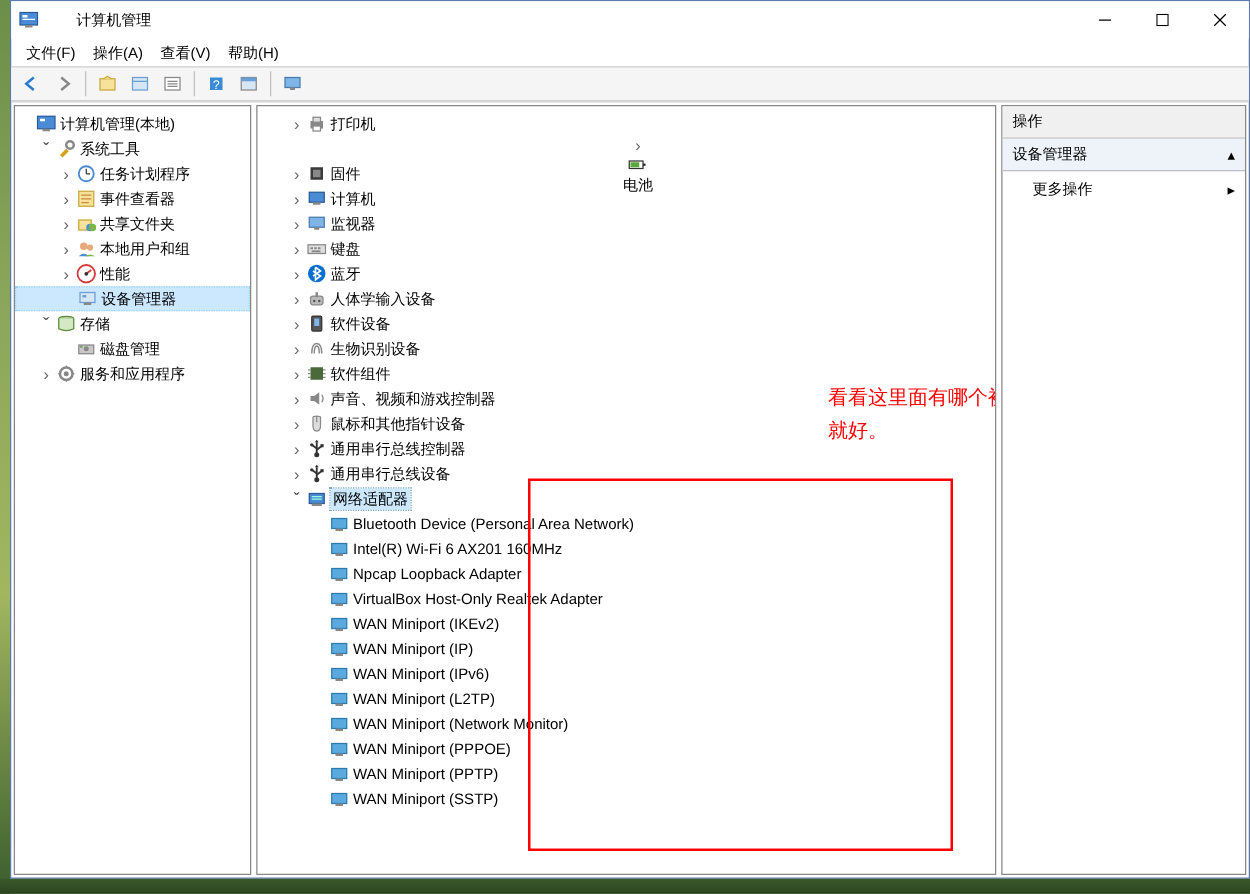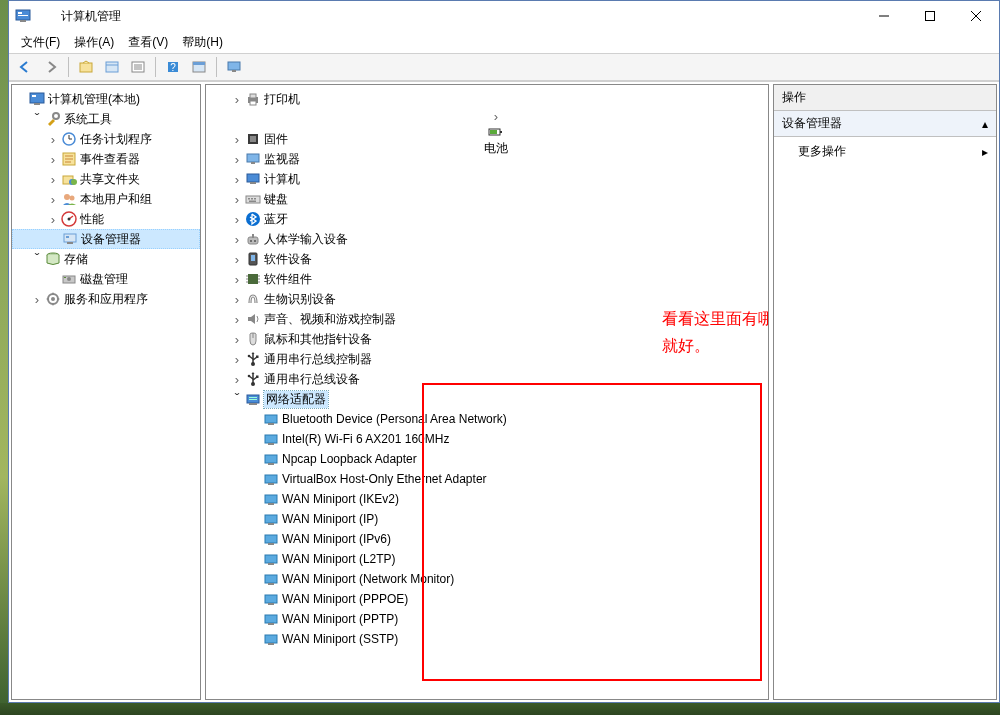--- a/index.html
+++ b/index.html
@@ -18,21 +18,21 @@
 
 .toolbar { height: 28px; border-top: 1px solid #d0d0d0; border-bottom: 1px solid #d0d0d0; background: #f5f5f5; display: flex; align-items: center; padding-left: 4px; gap: 2px; }
 .toolbar .btn { width: 24px; height: 22px; display: flex; align-items: center; justify-content: center; border: 1px solid transparent; }
 .toolbar .sep { width: 1px; height: 20px; background: #c0c0c0; margin: 0 3px; }
 
 .content { flex: 1; display: flex; border-top: 1px solid #d0d0d0; min-height: 0; }
 .pane { border: 1px solid #888; margin: 2px; background: #fff; overflow: auto; font-size: 12px; position: relative; }
 .pane-left { width: 190px; flex-shrink: 0; }
 .pane-mid { flex: 1; display: flex; }
 .pane-mid-inner { flex: 1; overflow-y: scroll; position: relative; }
-.pane-right { width: 224px; flex-shrink: 0; display: flex; flex-direction: column; }
+.pane-right { width: 196px; flex-shrink: 0; display: flex; flex-direction: column; }
 
 .tree { padding: 4px 0; }
 .tree-row { display: flex; align-items: center; height: 20px; white-space: nowrap; padding-right: 6px; }
 .tree-row.selected { background: #cce8ff; border: 1px dotted #99d1ff; height: 20px; }
 .twisty { width: 14px; text-align: center; color: #666; font-size: 10px; user-select: none; }
 .twisty.open::before { content: "ˇ"; font-size: 14px; color: #333; }
 .twisty.closed::before { content: "›"; font-size: 13px; color: #666; }
 .twisty.none::before { content: ""; }
 .node-icon { width: 16px; height: 16px; margin: 0 3px 0 1px; flex-shrink: 0; }
 .node-label { color: #000; }
@@ -312,35 +312,35 @@
                   <rect x="3" y="3" width="10" height="10" fill="#3a3a3a"></rect>
                   <rect x="5" y="5" width="6" height="6" fill="#888"></rect>
                 </svg>
               </span>
               <span class="node-label">固件</span>
             </div>
             <div class="tree-row" style="padding-left: 24px;">
               <span class="twisty closed"></span>
               <span class="node-icon">
                 <svg width="16" height="16">
+                  <rect x="2" y="3" width="12" height="8" fill="#4a8bd6" stroke="#2a5a9a"></rect>
+                  <rect x="5" y="11" width="6" height="2" fill="#888"></rect>
+                </svg>
+              </span>
+              <span class="node-label">计算机</span>
+            </div>
+            <div class="tree-row" style="padding-left: 24px;">
+              <span class="twisty closed"></span>
+              <span class="node-icon">
+                <svg width="16" height="16">
                   <rect x="2" y="3" width="12" height="8" fill="#7fb5e8" stroke="#4a7aab"></rect>
                   <rect x="6" y="11" width="4" height="2" fill="#888"></rect>
                 </svg>
               </span>
               <span class="node-label">监视器</span>
-            </div>
-            <div class="tree-row" style="padding-left: 24px;">
-              <span class="twisty closed"></span>
-              <span class="node-icon">
-                <svg width="16" height="16">
-                  <rect x="2" y="3" width="12" height="8" fill="#4a8bd6" stroke="#2a5a9a"></rect>
-                  <rect x="5" y="11" width="6" height="2" fill="#888"></rect>
-                </svg>
-              </span>
-              <span class="node-label">计算机</span>
             </div>
             <div class="tree-row" style="padding-left: 24px;">
               <span class="twisty closed"></span>
               <span class="node-icon">
                 <svg width="16" height="16">
                   <rect x="1" y="5" width="14" height="7" fill="#ddd" stroke="#888"></rect>
                   <rect x="3" y="7" width="2" height="1.5" fill="#888"></rect>
                   <rect x="6" y="7" width="2" height="1.5" fill="#888"></rect>
                   <rect x="9" y="7" width="2" height="1.5" fill="#888"></rect>
                   <rect x="4" y="9.5" width="7" height="1.5" fill="#888"></rect>
@@ -372,50 +372,50 @@
             </div>
             <div class="tree-row" style="padding-left: 24px;">
               <span class="twisty closed"></span>
               <span class="node-icon">
                 <svg width="16" height="16">
                   <rect x="4" y="2" width="8" height="12" rx="1" fill="#555" stroke="#333"></rect>
                   <rect x="6" y="4" width="4" height="6" fill="#7fb5e8"></rect>
                 </svg>
               </span>
               <span class="node-label">软件设备</span>
+            </div>
+            <div class="tree-row" style="padding-left: 24px;">
+              <span class="twisty closed"></span>
+              <span class="node-icon">
+                <svg width="16" height="16">
+                  <path d="M4 12 Q4 4 8 4 Q12 4 12 12" fill="none" stroke="#888" stroke-width="1.2"></path>
+                  <path d="M6 12 Q6 6 8 6 Q10 6 10 12" fill="none" stroke="#888" stroke-width="1.2"></path>
+                </svg>
+              </span>
+              <span class="node-label">生物识别设备</span>
             </div>
             <div class="tree-row" style="padding-left: 24px;">
               <span class="twisty closed"></span>
               <span class="node-icon">
                 <svg width="16" height="16">
                   <rect x="3" y="3" width="10" height="10" fill="#4a6a3a"></rect>
                   <line x1="3" y1="5" x2="1" y2="5" stroke="#888"></line>
                   <line x1="3" y1="8" x2="1" y2="8" stroke="#888"></line>
                   <line x1="3" y1="11" x2="1" y2="11" stroke="#888"></line>
                   <line x1="13" y1="5" x2="15" y2="5" stroke="#888"></line>
                   <line x1="13" y1="8" x2="15" y2="8" stroke="#888"></line>
                   <line x1="13" y1="11" x2="15" y2="11" stroke="#888"></line>
                 </svg>
               </span>
               <span class="node-label">软件组件</span>
             </div>
             <div class="tree-row" style="padding-left: 24px;">
               <span class="twisty closed"></span>
               <span class="node-icon">
                 <svg width="16" height="16">
-                  <path d="M4 12 Q4 4 8 4 Q12 4 12 12" fill="none" stroke="#888" stroke-width="1.2"></path>
-                  <path d="M6 12 Q6 6 8 6 Q10 6 10 12" fill="none" stroke="#888" stroke-width="1.2"></path>
-                </svg>
-              </span>
-              <span class="node-label">生物识别设备</span>
-            </div>
-            <div class="tree-row" style="padding-left: 24px;">
-              <span class="twisty closed"></span>
-              <span class="node-icon">
-                <svg width="16" height="16">
                   <path d="M3 6 L6 6 L10 3 L10 13 L6 10 L3 10 Z" fill="#888"></path>
                   <path d="M12 5 Q14 8 12 11" fill="none" stroke="#888"></path>
                 </svg>
               </span>
               <span class="node-label">声音、视频和游戏控制器</span>
             </div>
             <div class="tree-row" style="padding-left: 24px;">
               <span class="twisty closed"></span>
               <span class="node-icon">
                 <svg width="16" height="16">
@@ -498,21 +498,21 @@
               <span class="node-label">Npcap Loopback Adapter</span>
             </div>
             <div class="tree-row" style="padding-left: 42px;">
               <span class="twisty none"></span>
               <span class="node-icon">
                 <svg width="16" height="16">
                   <rect x="2" y="4" width="12" height="8" fill="#5aaae0" stroke="#2a7ab0"></rect>
                   <rect x="5" y="12" width="6" height="2" fill="#888"></rect>
                 </svg>
               </span>
-              <span class="node-label">VirtualBox Host-Only Ethernet Adapter</span>
+              <span class="node-label">VirtualBox Host-Only Realtek Adapter</span>
             </div>
             <div class="tree-row" style="padding-left: 42px;">
               <span class="twisty none"></span>
               <span class="node-icon">
                 <svg width="16" height="16">
                   <rect x="2" y="4" width="12" height="8" fill="#5aaae0" stroke="#2a7ab0"></rect>
                   <rect x="5" y="12" width="6" height="2" fill="#888"></rect>
                 </svg>
               </span>
               <span class="node-label">WAN Miniport (IKEv2)</span>

